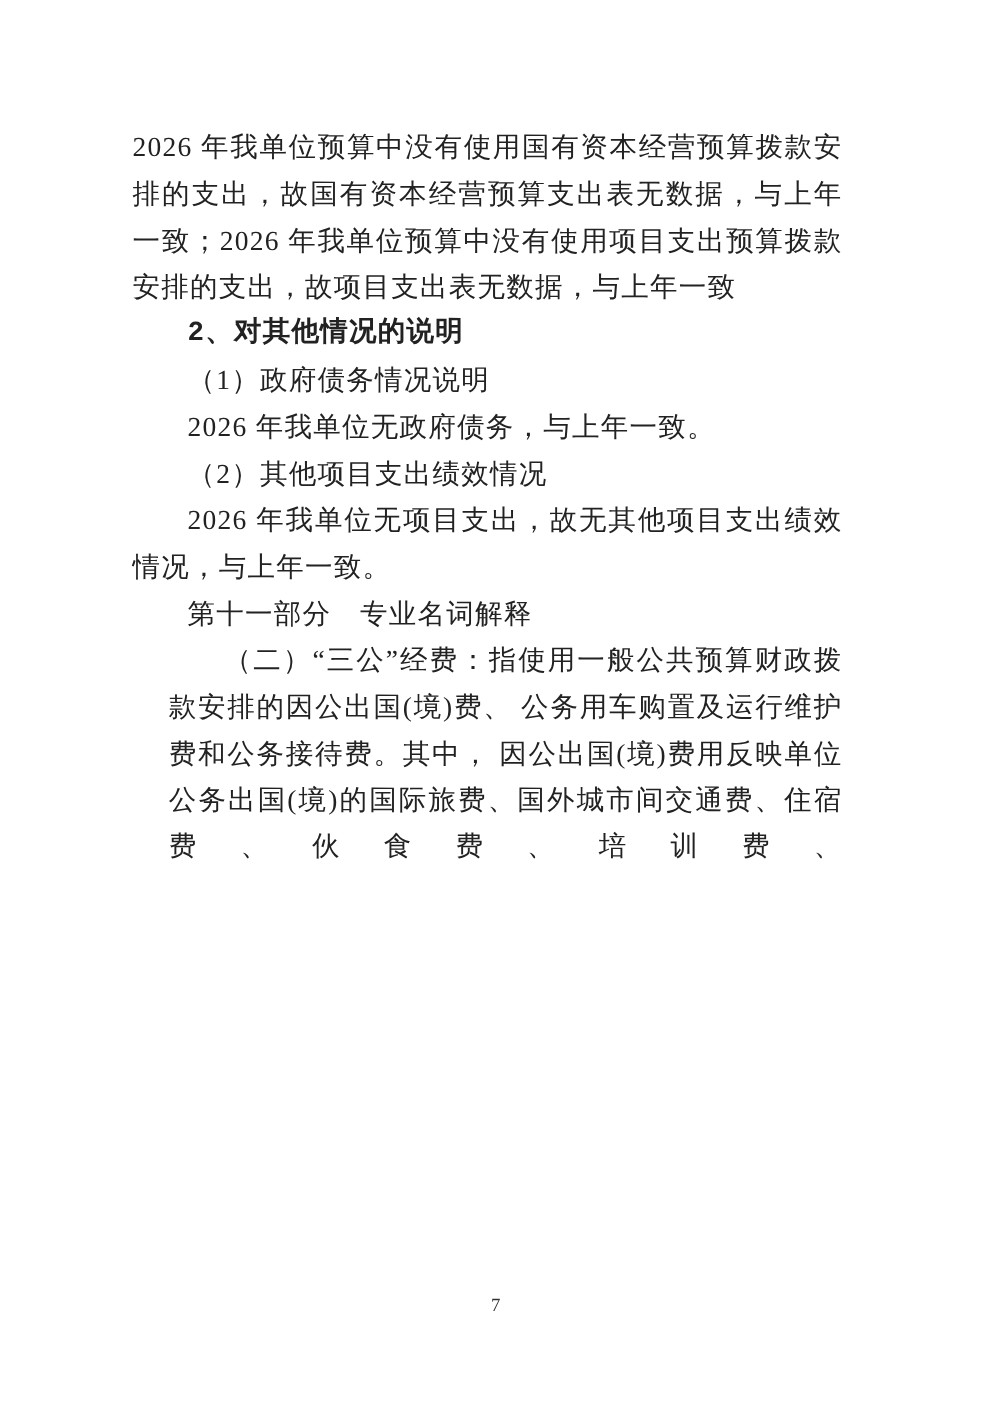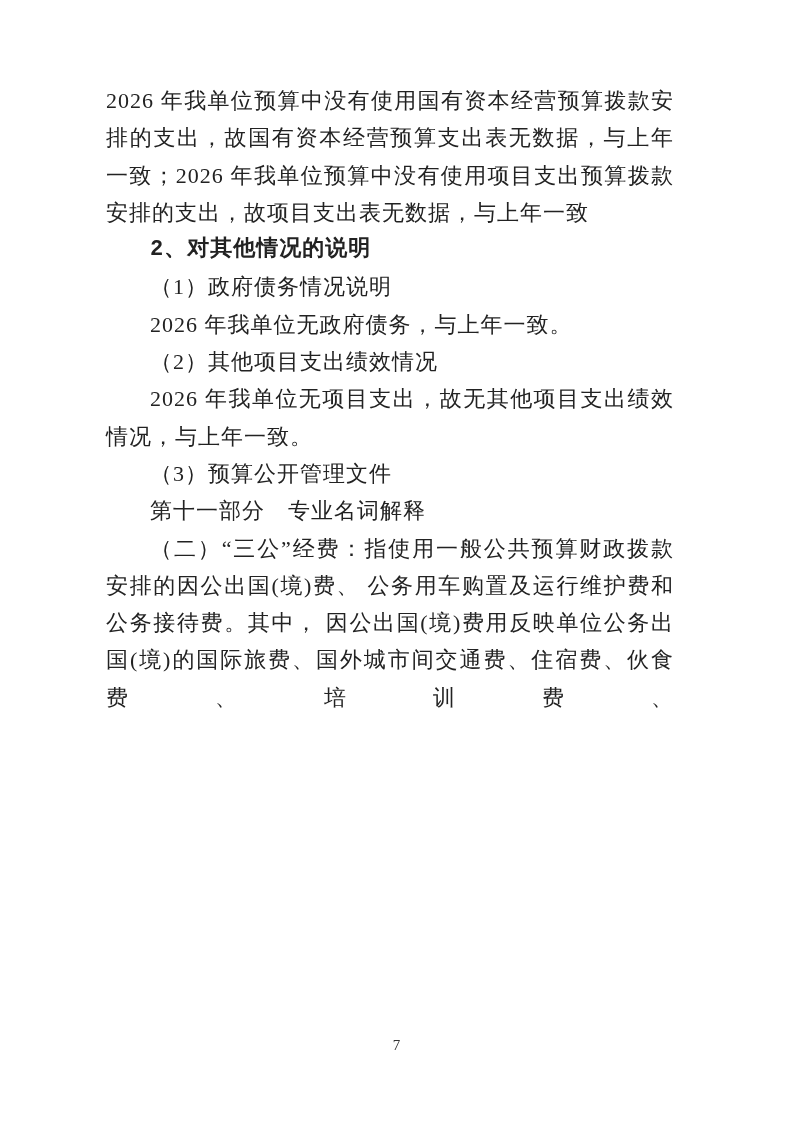--- a/index.html
+++ b/index.html
@@ -12,21 +12,21 @@
     width: 793px;
     height: 1122px;
     background: #ffffff;
     overflow: hidden;
     font-family: "Liberation Serif", "DejaVu Serif", serif;
     color: #222222;
   }
   .content {
     position: absolute;
     left: 106px;
-    top: 82px;
+    top: 99px;
     width: 568px;
   }
   p.doc-par {
     margin: 0;
     padding: 0;
     font-size: 22px;
     line-height: 37.3px;
     letter-spacing: 1px;
     text-align: justify;
     text-justify: inter-character;
@@ -34,21 +34,21 @@
   }
   p.indent { text-indent: 2em; }
   p.subheading {
     font-weight: bold;
     font-family: Liberation Mono, monospace;
   }
   p.heading {
     font-weight: normal;
     font-family: "Liberation Sans", "DejaVu Sans", sans-serif;
   }
-  p.justify-last { text-align-last: justify; }
+  p.justify-last { text-align-last: justify; margin-left: 29px; }
   .page-number {
     position: absolute;
     top: 1034px;
     left: 0;
     width: 100%;
     text-align: center;
     font-size: 15px;
     line-height: 22px;
     color: #333333;
     font-family: "Liberation Serif", "DejaVu Serif", serif;
@@ -59,18 +59,17 @@
 
 <div class="page">
   <div class="content">
 
   <p class="doc-par body">2026 年我单位预算中没有使用国有资本经营预算拨款安排的支出，故国有资本经营预算支出表无数据，与上年一致；2026 年我单位预算中没有使用项目支出预算拨款安排的支出，故项目支出表无数据，与上年一致</p>
       <p class="doc-par subheading indent">2、对其他情况的说明</p>
       <p class="doc-par body indent">（1）政府债务情况说明</p>
       <p class="doc-par body indent">2026 年我单位无政府债务，与上年一致。</p>
       <p class="doc-par body indent">（2）其他项目支出绩效情况</p>
       <p class="doc-par body indent">2026 年我单位无项目支出，故无其他项目支出绩效情况，与上年一致。</p>
-      <p class="doc-par body indent">（3）预算公开管理文件</p>
       <p class="doc-par heading indent">第十一部分　专业名词解释</p>
       <p class="doc-par body indent justify-last">（二）“三公”经费：指使用一般公共预算财政拨款安排的因公出国(境)费、 公务用车购置及运行维护费和公务接待费。其中， 因公出国(境)费用反映单位公务出国(境)的国际旅费、国外城市间交通费、住宿费、伙食费、培训费、</p>
     </div>
   <div class="page-number">7</div>
 </div>
 
 </body></html>

